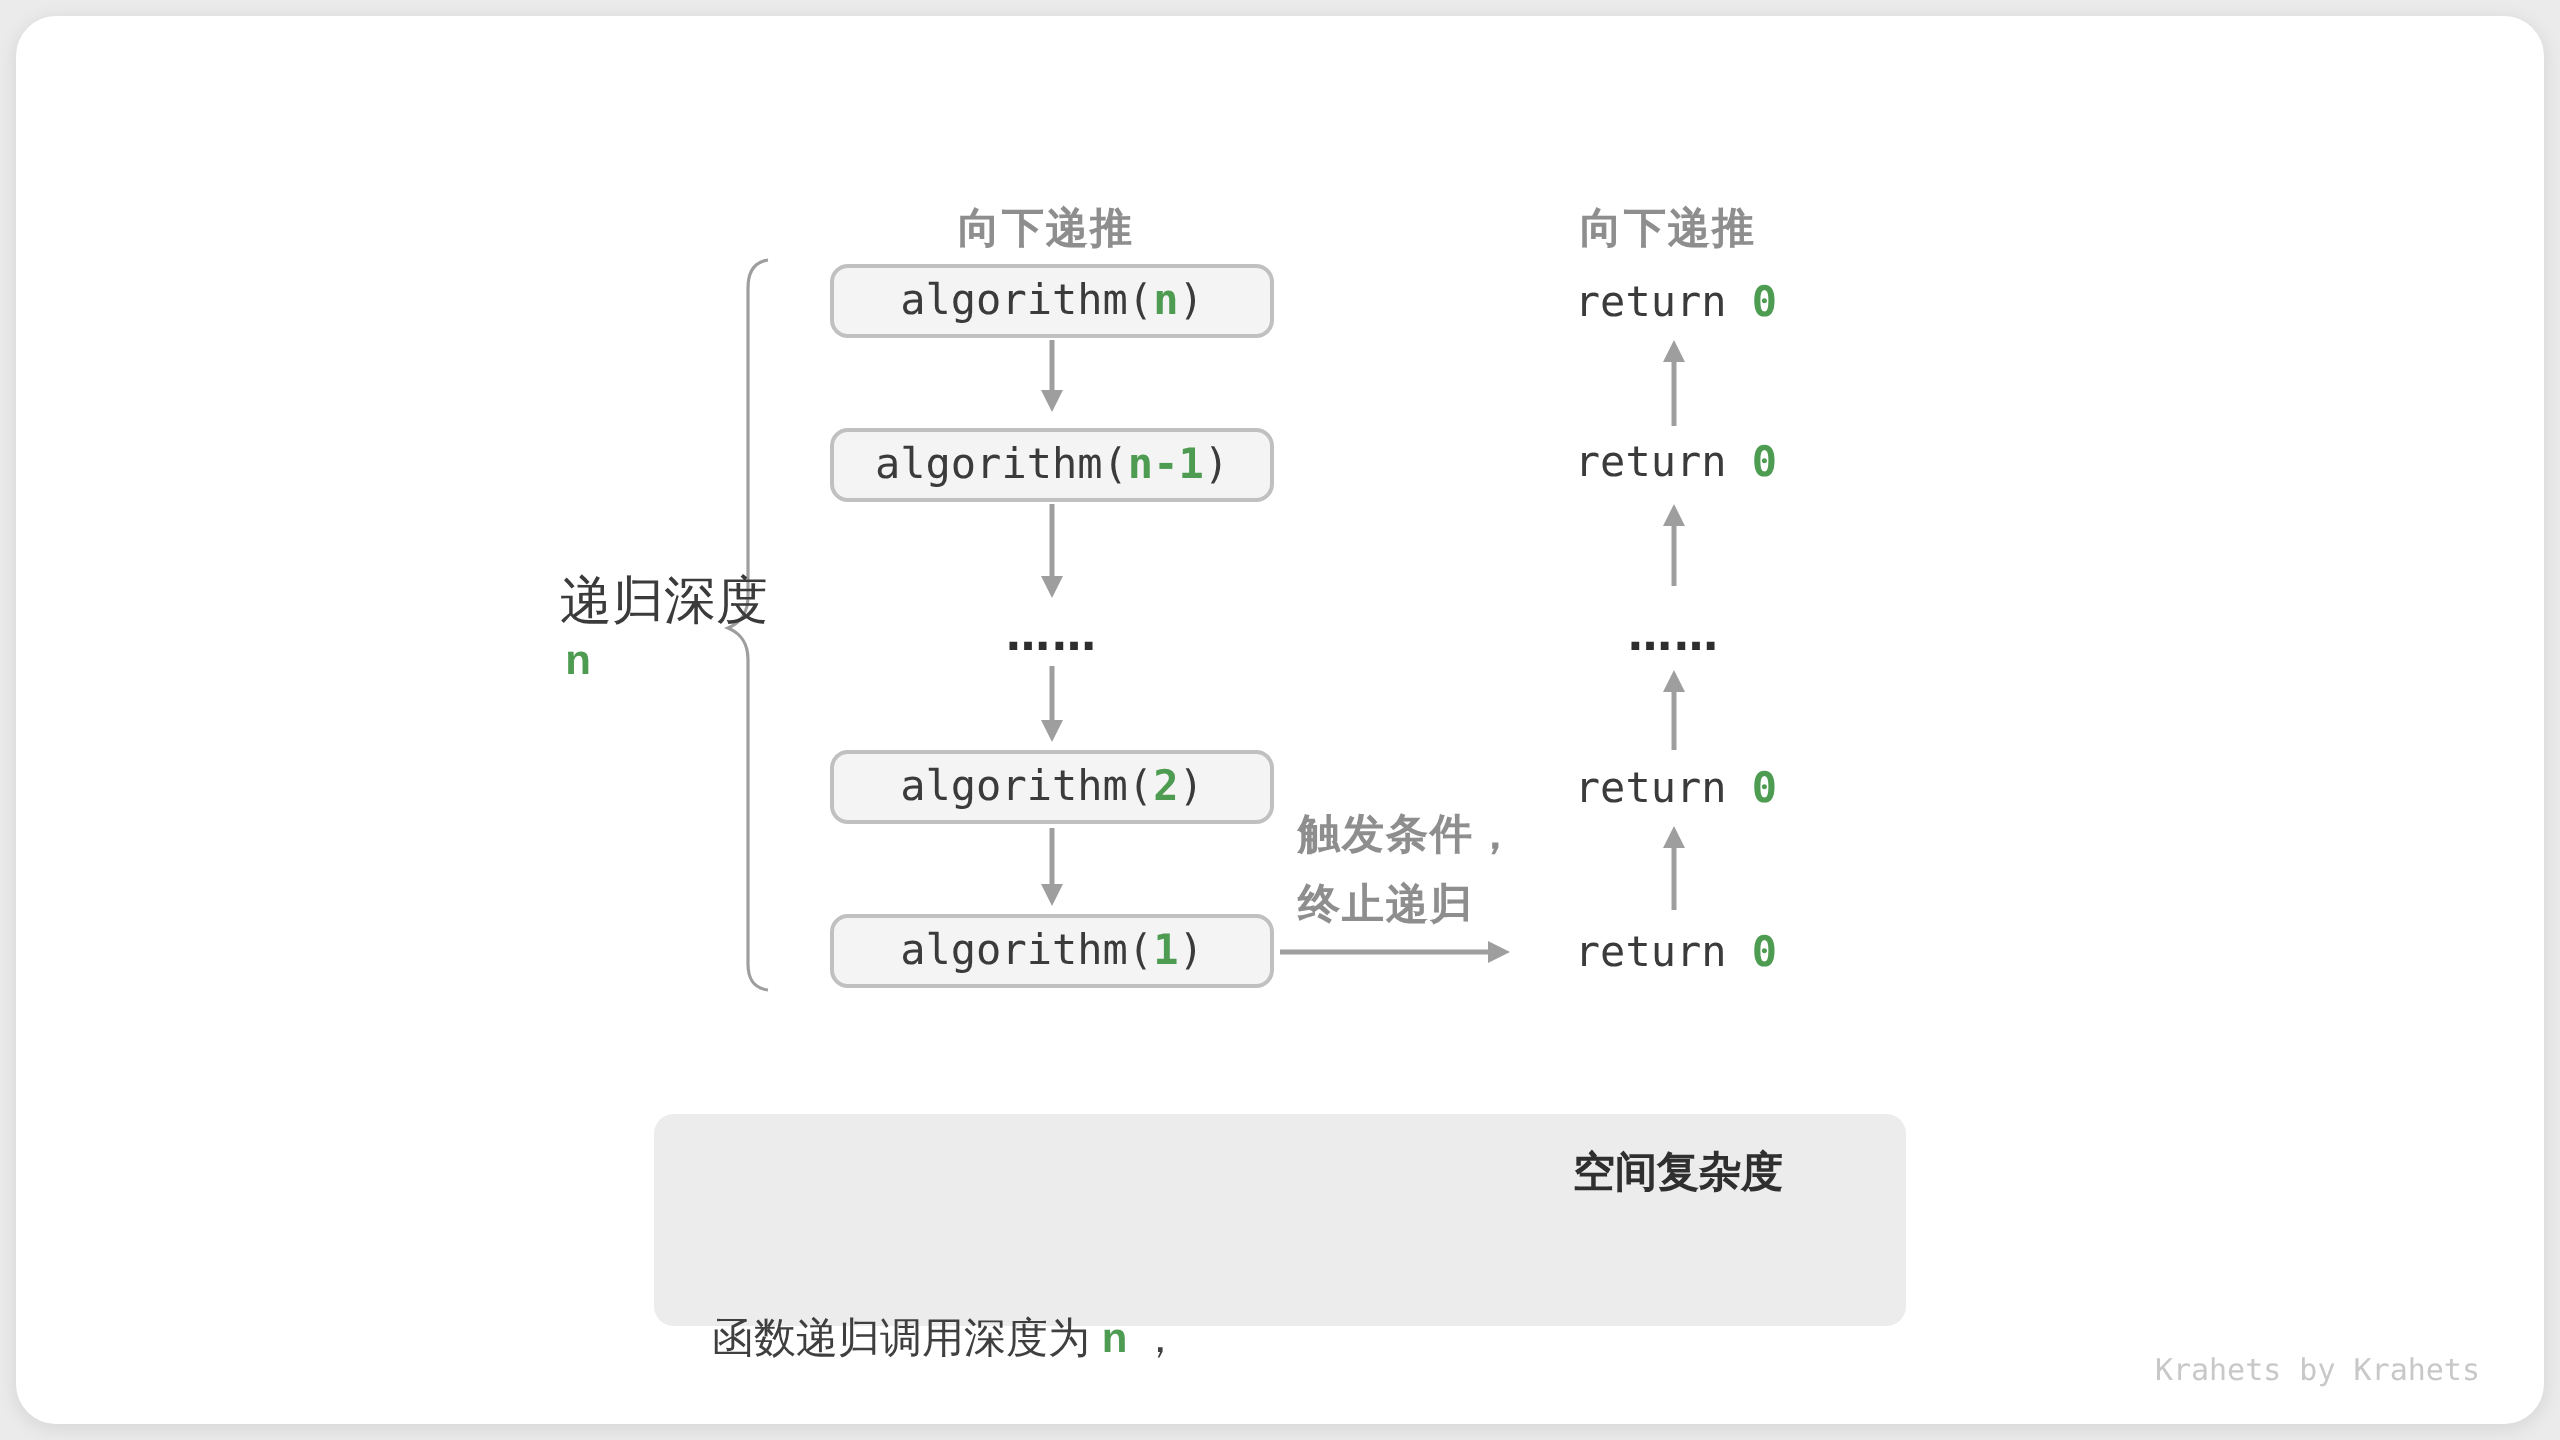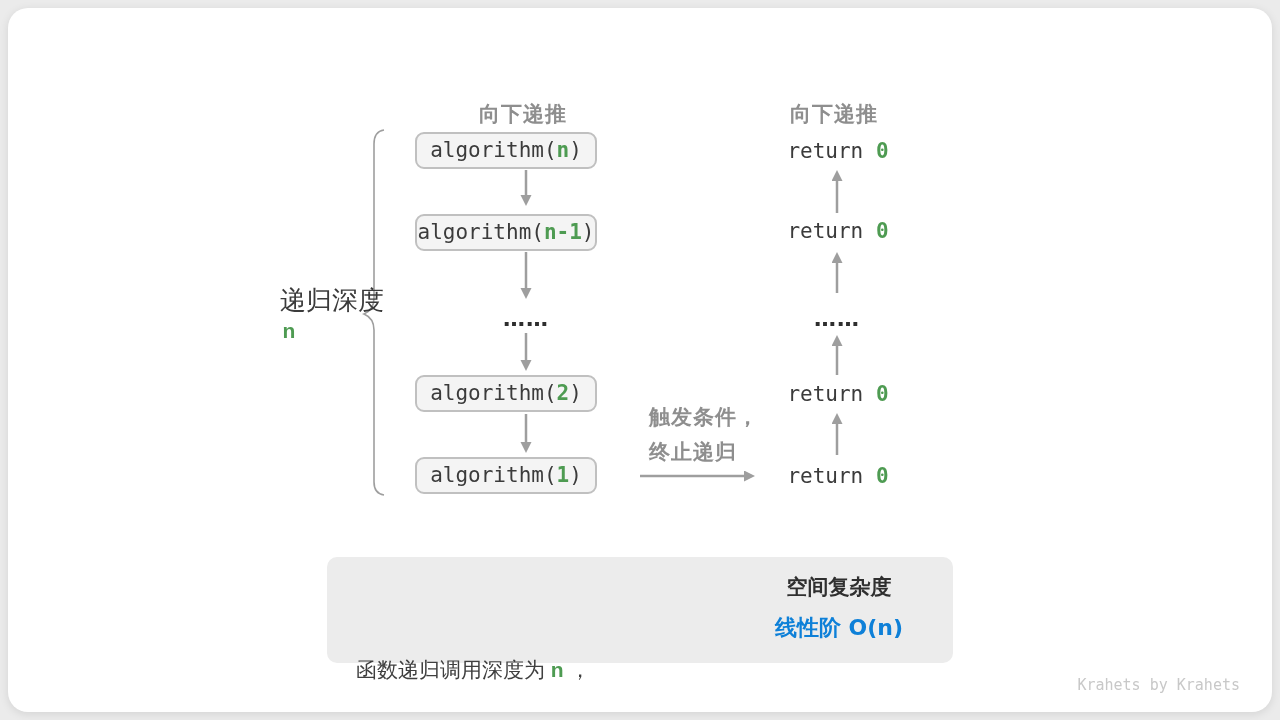--- a/index.html
+++ b/index.html
@@ -10,21 +10,21 @@
   }
   *{margin:0;padding:0;box-sizing:border-box;}
   html,body{width:1280px;height:720px;overflow:hidden;}
   body{background:var(--page-bg);position:relative;
        font-family:"Liberation Sans","DejaVu Sans",sans-serif;}
   .card{position:absolute;left:8px;top:8px;width:1264px;height:704px;background:var(--card-bg);
         border-radius:20px;box-shadow:0 2px 10px rgba(0,0,0,0.10);}
   .abs{position:absolute;}
   .col-header{width:200px;text-align:center;font-size:21px;font-weight:bold;color:var(--label-gray);letter-spacing:1px;margin-top:39px;}
   .code{font-family:"DejaVu Sans Mono","Liberation Mono",monospace;font-size:21px;color:var(--text-dark);}
-  .code-box{left:415px;width:182px;height:37px;background:var(--box-fill);
+  .code-box{left:415px;width:222px;height:37px;background:var(--box-fill);
             border:2px solid var(--box-border);border-radius:9px;text-align:center;line-height:32px;}
   .green{color:var(--green);font-weight:bold;}
   .blue{color:var(--blue);font-weight:bold;}
   .return-row{width:160px;height:28px;line-height:28px;text-align:center;}
   .dots{width:140px;text-align:center;font-size:22px;font-weight:bold;color:var(--dots);
         font-family:"DejaVu Sans","Liberation Sans",sans-serif;letter-spacing:1px;}
   .depth-text{width:190px;text-align:right;font-size:26px;color:var(--text-dark);}
   .depth-n{width:190px;text-align:center;font-size:21px;}
   .note-line{font-size:21px;font-weight:bold;color:var(--label-gray);letter-spacing:1px;}
   .summary-box{left:327px;top:557px;width:626px;height:106px;background:var(--summary-bg);border-radius:10px;}
@@ -90,16 +90,15 @@
 <div class="abs note-line" style="left:649px;top:403px;">触发条件，</div>
 <div class="abs note-line" style="left:649px;top:438px;font-family:Liberation Serif, serif;">终止递归</div>
 
 <div class="abs summary-box"></div>
 <div class="abs summary-left">
   <div><span>函数递归调用深度为 </span><span class="green">n</span><span> ，</span></div>
   
 </div>
 <div class="abs summary-right">
   <div class="title">空间复杂度</div>
-  <div class="result blue">线性阶 O(n)</div>
 </div>
 
 <div class="abs watermark">Krahets by Krahets</div>
 
 </body></html>

